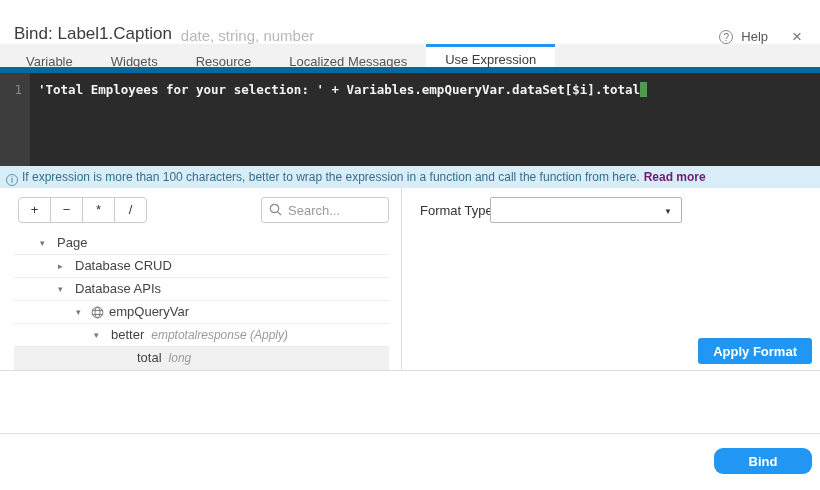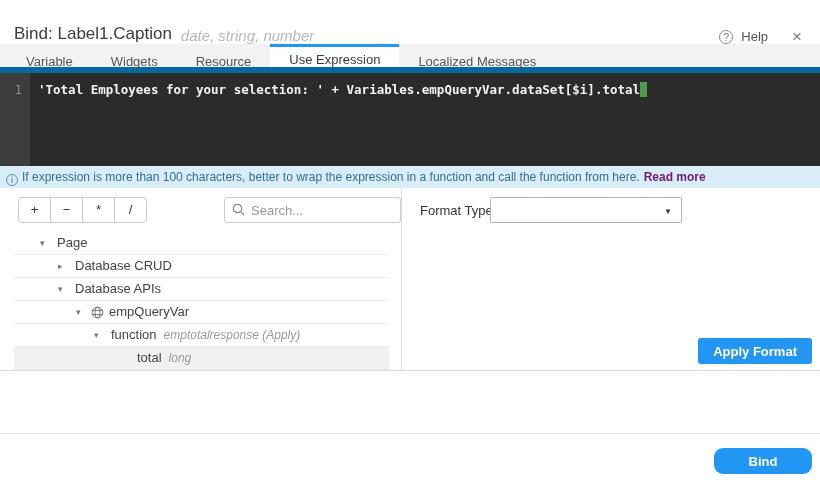--- a/index.html
+++ b/index.html
@@ -1,21 +1,21 @@
 <!DOCTYPE html>
 <html><head>
 <meta charset="utf-8">
 <style>
   * { margin:0; padding:0; box-sizing:border-box; }
   html,body { width:820px; height:490px; background:#fff; font-family:"Liberation Sans", sans-serif; overflow:hidden; position:relative; }
 
   
   .header { position:absolute; top:0; left:0; width:820px; height:44px; background:#fff; display:flex; align-items:flex-end; padding:0 18px 0 14px; }
   .title { font-size:17px; color:#3c3c3c; }
-  .subtitle { font-size:15px; color:#b8b8b8; font-style:italic; margin-left:9px; }
+  .subtitle { font-size:15px; color:#b8b8b8; margin-left:9px; }
   .header-right { margin-left:auto; display:flex; align-items:center; gap:8px; color:#666; }
   .help-circle { display:inline-block; width:14px; height:14px; border:1px solid #888; border-radius:50%; font-size:10px; line-height:13px; text-align:center; color:#777; }
   .help-label { font-size:13px; color:#555; margin-right:16px; cursor:pointer; }
   .close-x { font-size:17px; color:#777; cursor:pointer; line-height:14px; }
 
   
   .tabbar { position:absolute; top:44px; left:0; width:820px; height:29px; background:#f2f2f2; display:flex; border-bottom:6px solid #0369a1; }
   .tab { font-size:13px; color:#555; padding:0 19px; line-height:29px; cursor:pointer; border-top:3px solid transparent; }
   .tab.active { background:#fff; border-top:3px solid #2196f3; line-height:26px; color:#3a3a3a; }
   .tab:first-child { margin-left:7px; }
@@ -36,21 +36,21 @@
   .left-panel { width:402px; height:100%; border-right:1px solid #ddd; position:relative; }
   .right-panel { flex:1; height:100%; position:relative; }
 
   
   .op-group { position:absolute; left:18px; top:9px; display:flex; }
   .op-btn { width:33px; height:26px; background:#fff; border:1px solid #ccc; font-size:13px; color:#333; text-align:center; line-height:24px; cursor:pointer; margin-left:-1px; }
   .op-btn:first-child { border-radius:4px 0 0 4px; margin-left:0; }
   .op-btn:last-child { border-radius:0 4px 4px 0; }
 
   
-  .search-wrap { position:absolute; right:0; top:9px; width:177px; height:26px; }
+  .search-wrap { position:absolute; right:12px; top:9px; width:128px; height:26px; }
   .search-wrap svg { position:absolute; left:8px; top:6px; }
   .search-input { width:100%; height:100%; border:1px solid #ccc; border-radius:3px; padding:0 6px 0 26px; font-size:13px; color:#333; font-family:"Liberation Sans", sans-serif; outline:none; }
   .search-input::placeholder { color:#999; }
 
   
   .tree { position:absolute; top:44px; left:14px; right:12px; }
   .trow { height:23px; line-height:22px; border-bottom:1px solid #ececec; font-size:13px; color:#444; cursor:pointer; display:flex; align-items:center; }
   .trow.selected { background:#f1f1f1; }
   .arrow { width:14px; font-size:9px; color:#777; display:inline-block; }
   .tlabel { margin-left:3px; }
@@ -80,22 +80,22 @@
     <span class="help-circle">?</span>
     <span class="help-label">Help</span>
     <span class="close-x">×</span>
   </span>
 </div>
 
 <div class="tabbar">
   <div class="tab">Variable</div>
   <div class="tab">Widgets</div>
   <div class="tab">Resource</div>
+  <div class="tab">Localized Messages</div>
   <div class="tab active">Use Expression</div>
-  <div class="tab">Localized Messages</div>
 </div>
 
 <div class="editor">
   <div class="gutter">1</div>
   <div class="code-area"><span>'Total Employees for your selection: ' + Variables.empQueryVar.dataSet[$i].total</span><span class="cursor"></span></div>
 </div>
 
 <div class="infobar">
   <span class="info-circle">i</span><span>If expression is more than 100 characters, better to wrap the expression in a function and call the function from here.</span><span class="read-more">Read more</span>
 </div>
@@ -135,21 +135,21 @@
               <circle cx="6.5" cy="6.5" r="5.4" fill="none" stroke="#777" stroke-width="1"></circle>
               <ellipse cx="6.5" cy="6.5" rx="2.5" ry="5.4" fill="none" stroke="#777" stroke-width="1"></ellipse>
               <line x1="1.1" y1="4.4" x2="11.9" y2="4.4" stroke="#777" stroke-width="1"></line>
               <line x1="1.1" y1="8.6" x2="11.9" y2="8.6" stroke="#777" stroke-width="1"></line>
             </svg>
           </span>
         <span class="tlabel">empQueryVar</span>
       </div>
       <div class="trow lvl4">
         <span class="arrow">▾</span>
-        <span class="tlabel">function</span>
+        <span class="tlabel">better</span>
         <span class="thint">emptotalresponse (Apply)</span>
       </div>
       <div class="trow lvl5 selected">
         <span class="tlabel">total</span>
         <span class="thint">long</span>
       </div>
     </div>
   </div>
 
   <div class="right-panel">

